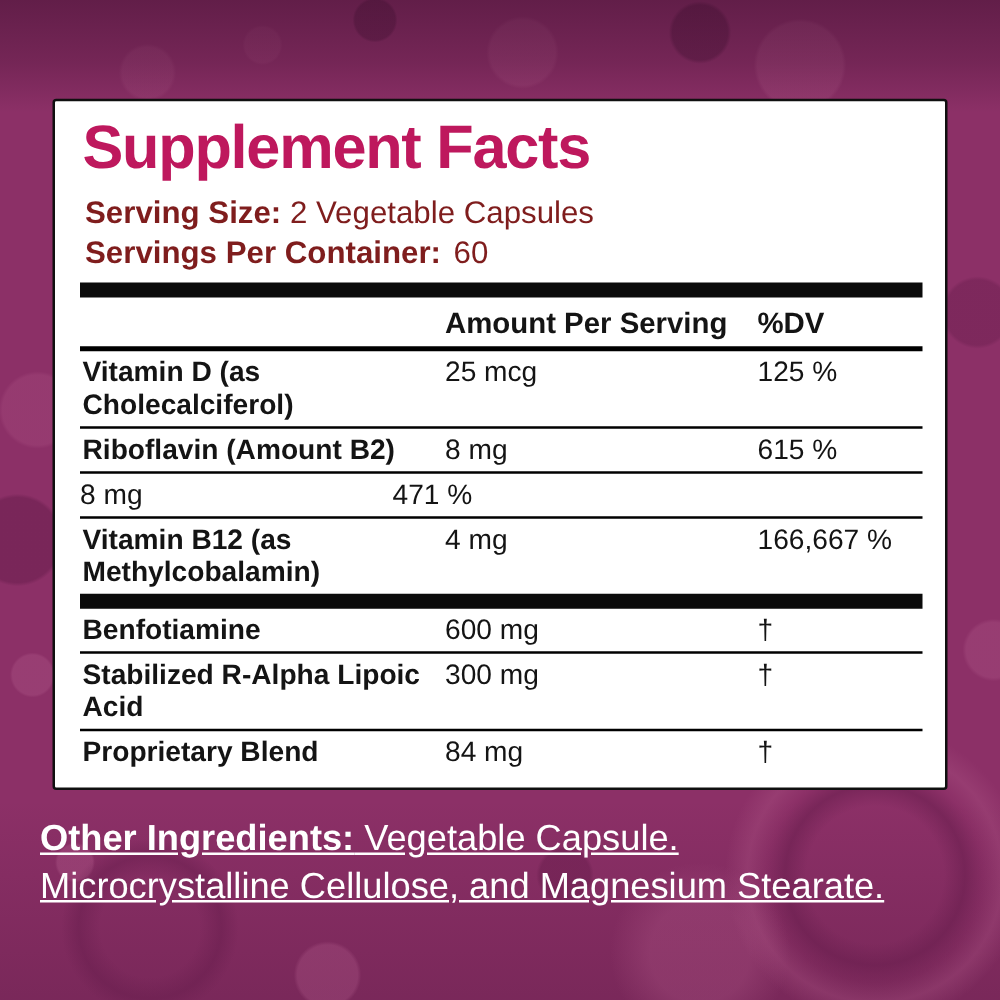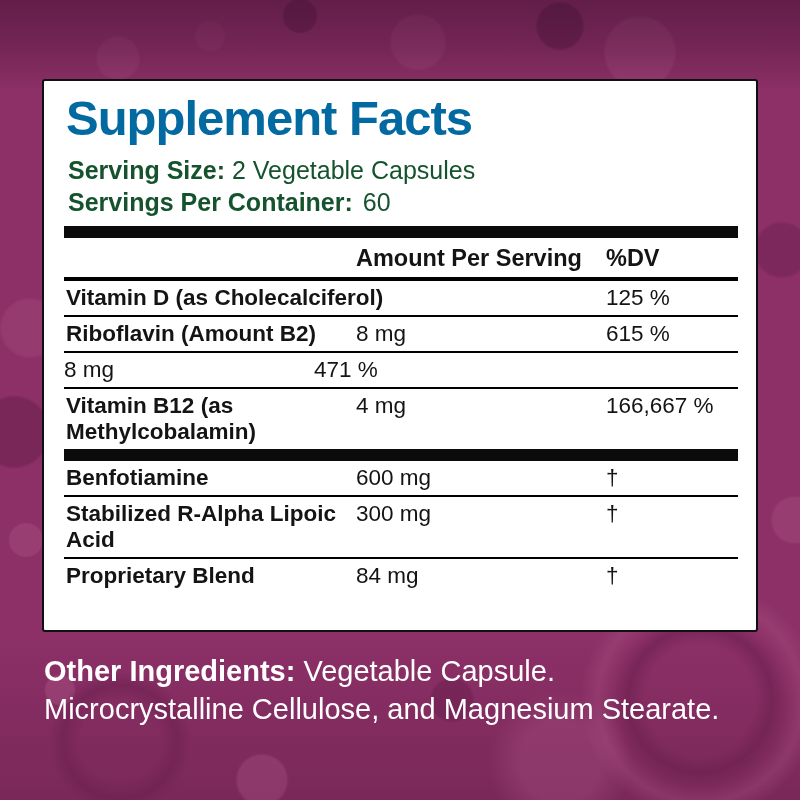--- a/index.html
+++ b/index.html
@@ -32,42 +32,42 @@
       linear-gradient(180deg, rgba(0,0,0,0) 80%, rgba(66,16,50,.25) 100%);
   }
   .panel{
     position:absolute;left:42px;top:79px;width:716px;height:553px;
     background:#ffffff;border:2px solid #101010;border-radius:3px;
     box-sizing:border-box;padding:8px 18px 0 20px;overflow:hidden;
     color:#141414;
   }
   .sf-title{
     font-size:49px;font-weight:bold;letter-spacing:-1px;
-    margin:4px 0 12px 2px;color:#0369a1;line-height:1.05;
+    margin:4px 0 12px 2px;color:#be185d;line-height:1.05;
   }
-  .serving-line{font-size:25px;line-height:1.16;margin:3px 0 0 4px;color:#14532d;}
+  .serving-line{font-size:25px;line-height:1.16;margin:3px 0 0 4px;color:#7f1d1d;}
   .serving-line b{font-weight:bold;}
   .serving-gap{display:inline-block;width:10px;}
   .bar{height:12px;background:#0b0b0b;margin-top:9px;}
   .thead{
     display:flex;align-items:baseline;
     font-weight:bold;font-size:23.5px;
     padding:7px 0 5px;border-bottom:4px solid #000;
   }
   .row{
     display:flex;align-items:baseline;
     font-size:22.5px;padding:4px 0;border-bottom:2px solid #000;
   }
   .row.no-border{border-bottom:none;}
   .c-name{flex:1;text-align:left;padding-left:2px;font-weight:bold;}
   .c-amt{width:250px;white-space:nowrap;}
   .c-dv{width:132px;text-align:left;white-space:nowrap;}
   .other{
-    position:absolute;left:44px;top:652px;width:730px;
-    color:#ffffff;font-size:29px;line-height:1.32;
+    position:absolute;left:32px;top:652px;width:730px;
+    color:#ffffff;font-size:29px;line-height:1.32;text-decoration:underline;
   }
   .other b{font-weight:bold;}
 </style>
 </head>
 <body>
 
 <div class="bg"></div>
 
 <div class="panel">
   <div class="sf-title">Supplement Facts</div>
@@ -83,20 +83,21 @@
   <div class="bar"></div>
 
   <div class="thead">
     <span class="c-name"></span>
     <span class="c-amt">Amount Per Serving</span>
     <span class="c-dv">%DV</span>
   </div>
 
   <div class="row">
     <span class="c-name">Vitamin D (as Cholecalciferol)</span>
+    <span class="c-amt">25 mcg</span>
     <span class="c-dv">125 %</span>
   </div>
   <div class="row">
     <span class="c-name">Riboflavin (Amount B2)</span>
     <span class="c-amt">8 mg</span>
     <span class="c-dv">615 %</span>
   </div>
   <div class="row">
     <span class="c-amt">8 mg</span>
     <span class="c-dv">471 %</span>

